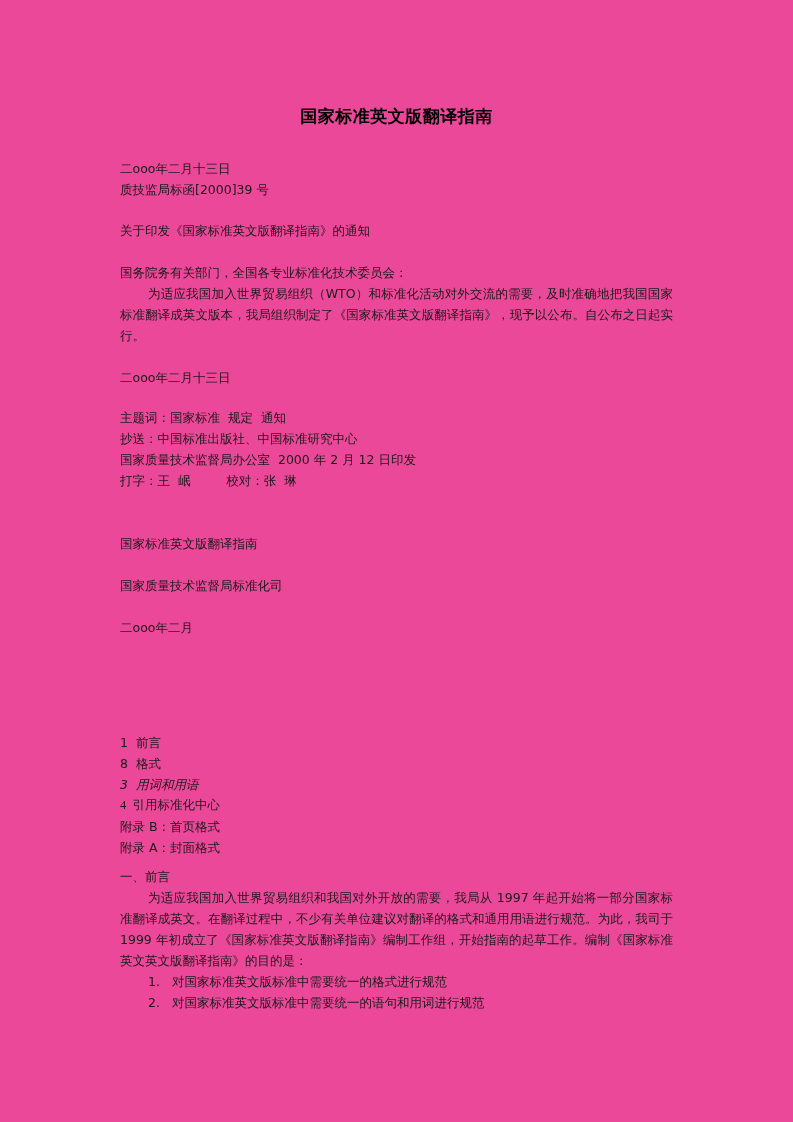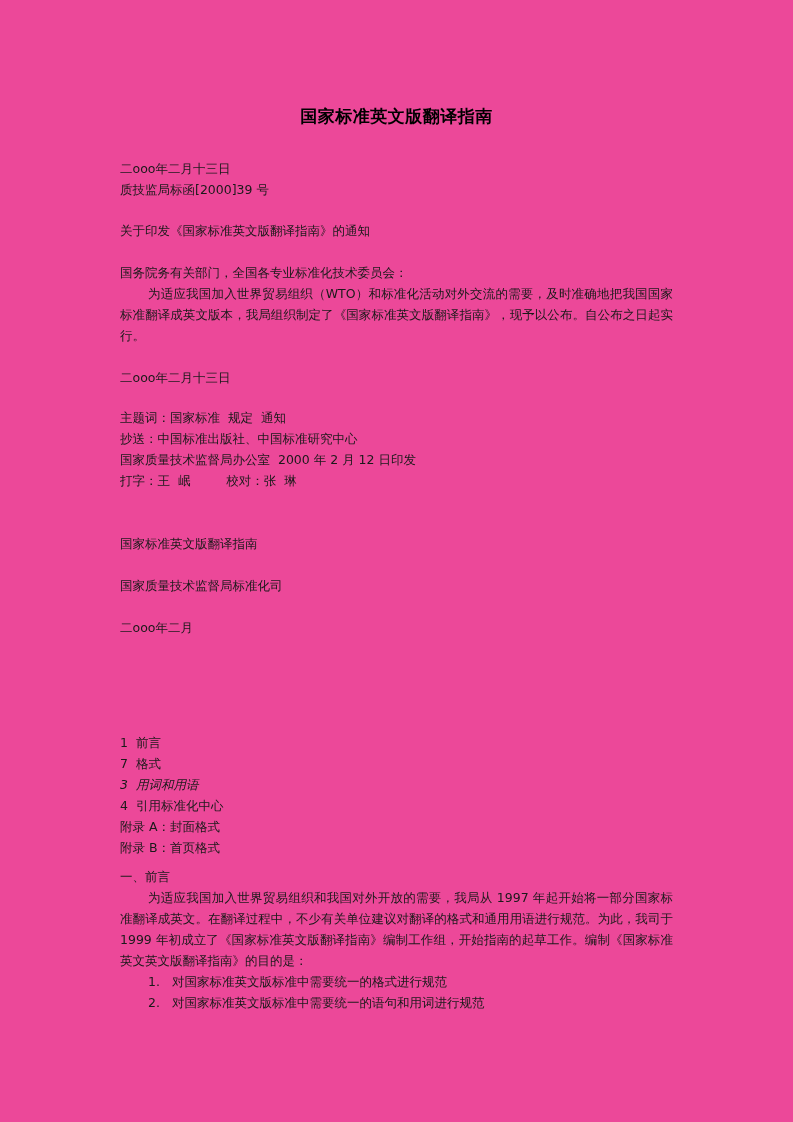--- a/index.html
+++ b/index.html
@@ -106,25 +106,25 @@
     <div class="line">国家质量技术监督局标准化司</div>
   </div>
 
   <div class="body" style="top:617px;">
     <div class="line">二ooo年二月</div>
   </div>
 
 
   <div class="body" style="top:732px;">
     <div class="line" style="white-space:pre;">1  前言</div>
-    <div class="line" style="white-space:pre;">7  格式</div>
+    <div class="line" style="white-space:pre;">8  格式</div>
     <div class="line" style="white-space:pre;font-style:italic;">3  用词和用语</div>
-    <div class="line" style="white-space:pre;">4  引用标准化中心</div>
+    <div class="line" style="white-space:pre;font-family:Liberation Serif, serif;">4  引用标准化中心</div>
+    <div class="line">附录 B：首页格式</div>
     <div class="line">附录 A：封面格式</div>
-    <div class="line">附录 B：首页格式</div>
   </div>
 
   <div class="body" style="top:866px;">
     <div class="line">一、前言</div>
     <div class="para indent">为适应我国加入世界贸易组织和我国对外开放的需要，我局从 1997 年起开始将一部分国家标准翻译成英文。在翻译过程中，不少有关单位建议对翻译的格式和通用用语进行规范。为此，我司于 1999 年初成立了《国家标准英文版翻译指南》编制工作组，开始指南的起草工作。编制《国家标准英文英文版翻译指南》的目的是：</div>
     <div class="list-item">
       <span class="list-num">1.</span>
       <span class="list-text">对国家标准英文版标准中需要统一的格式进行规范</span>
     </div>
     <div class="list-item">

